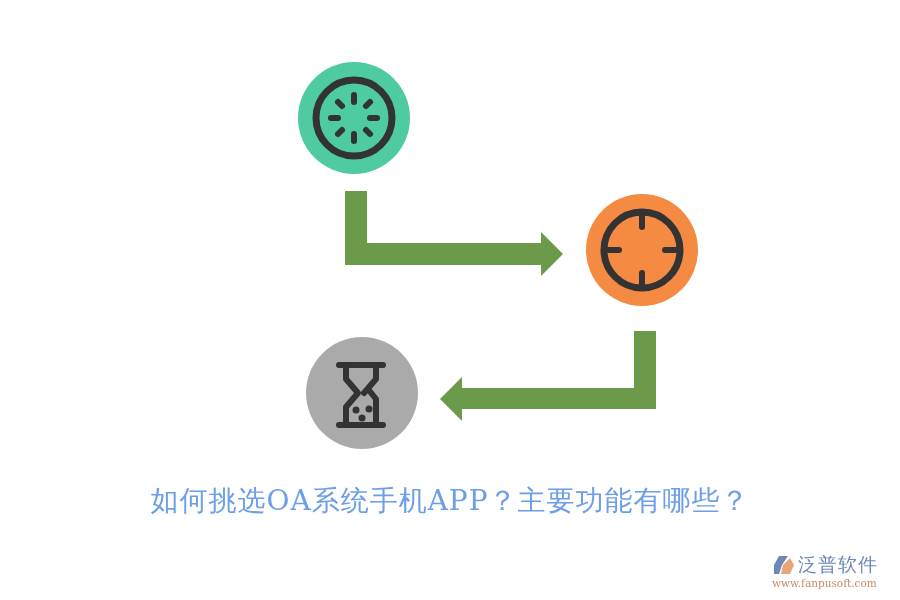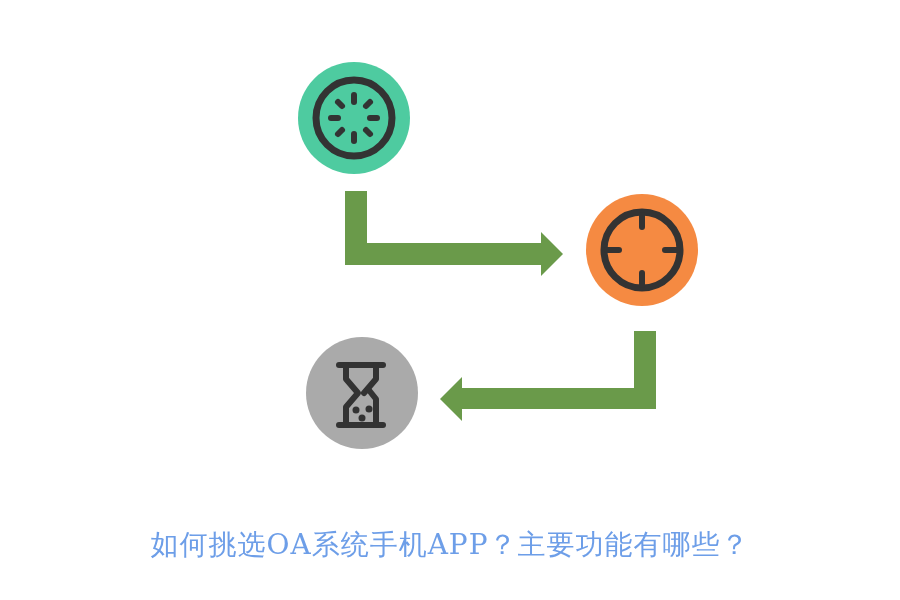--- a/index.html
+++ b/index.html
@@ -5,21 +5,20 @@
   html, body { margin: 0; padding: 0; background: #ffffff; }
   body { width: 900px; height: 600px; position: relative; overflow: hidden; font-family: "DejaVu Sans", sans-serif; }
   .canvas { position: absolute; left: 0; top: 0; width: 900px; height: 600px; }
   .node { position: absolute; width: 112px; height: 112px; border-radius: 50%; }
   .node svg { position: absolute; left: 0; top: 0; width: 112px; height: 112px; }
   .arrow { position: absolute; left: 0; top: 0; }
   .title {
     position: absolute; left: 0; top: 482px; width: 900px; text-align: center;
     font-family: "DejaVu Serif", serif; font-size: 28px; letter-spacing: 1px;
     color: #6d9ee8;
-    margin-top: 44px;
   }
   .logo { position: absolute; left: 768px; top: 552px; width: 128px; height: 44px; }
   .logo-name { position: absolute; left: 30px; top: 0px; font-size: 19px; color: #6f87b8; letter-spacing: 1px; font-family: "DejaVu Sans", sans-serif; white-space: nowrap; }
   .logo-url { position: absolute; left: 4px; top: 25px; font-size: 10.5px; color: #c98a6a; font-family: "DejaVu Serif", serif; white-space: nowrap; }
   .logo-mark { position: absolute; left: 2px; top: 2px; width: 26px; height: 22px; }
 </style>
 </head>
 <body>
 
 <div class="canvas">
@@ -72,13 +71,21 @@
       <g fill="#333333">
         <circle cx="50" cy="73" r="3.5"></circle>
         <circle cx="63" cy="72" r="3.5"></circle>
         <circle cx="56" cy="81" r="3.5"></circle>
       </g>
     </svg>
   </div>
 
   <div class="title">如何挑选OA系统手机APP？主要功能有哪些？</div>
 
+  <div class="logo">
+    <svg class="logo-mark" viewBox="0 0 26 22">
+      <polygon points="4,11 9,2 18,2 12,11 9,20 4,20" fill="#6f87b8"></polygon>
+      <polygon points="13,11 20,4 24,11 20,20 11,20" fill="#e9a57a"></polygon>
+    </svg>
+    <span class="logo-name">泛普软件</span>
+    <span class="logo-url">www.fanpusoft.com</span>
+  </div>
 </div>
 
 </body></html>

